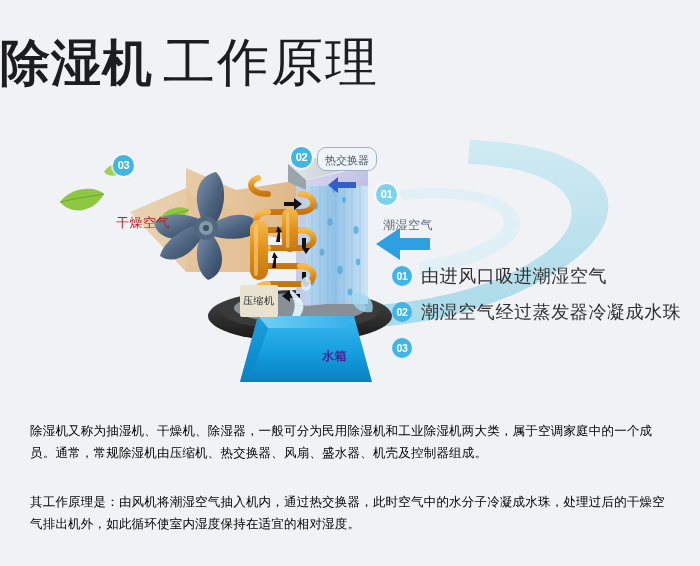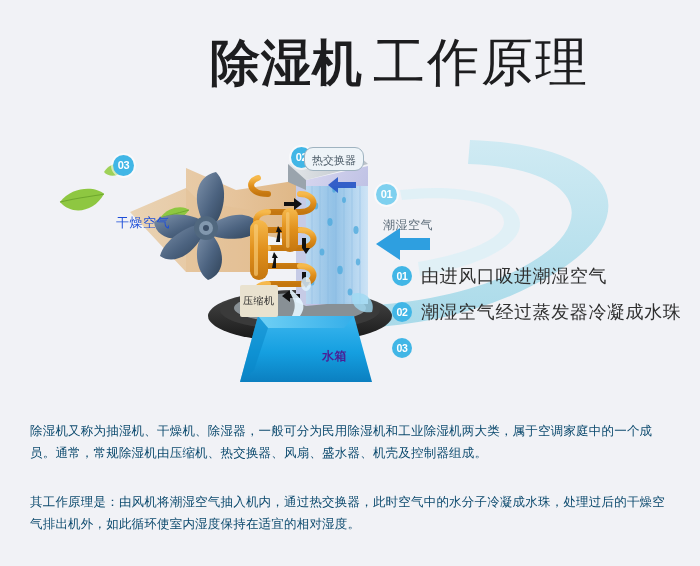--- a/index.html
+++ b/index.html
@@ -15,21 +15,21 @@
     position: relative;
     color: #333;
   }
 
   
   .title-wrap {
     position: absolute;
     top: 28px;
     left: 0;
     width: 589px;
-    text-align: right;
+    text-align: left;
     white-space: nowrap;
   }
   .title-a {
     font-size: 50px;
     font-weight: bold;
     color: #1d1d1f;
     letter-spacing: 1px;
   }
   .title-b {
     font-size: 52px;
@@ -72,21 +72,21 @@
   }
   .badge.pale { background: #7ed0ef; }
 
   
   .dlabel {
     position: absolute;
     font-size: 12px;
     white-space: nowrap;
     letter-spacing: 0.5px;
   }
-  .lbl-dry   { color: #1d4ed8; font-size: 13px; }
+  .lbl-dry   { color: #b91c1c; font-size: 13px; }
   .lbl-humid { color: #5c6b78; font-size: 12px; text-align: right; }
   .lbl-hx    { color: #4a5a66; font-size: 11px; }
   .lbl-comp  { color: #2b2b2b; font-size: 10px; }
   .lbl-tank  { color: #4c1d95; font-size: 12px; font-weight: bold; }
 
   .bubble {
     position: absolute;
     background: #eef4f8;
     border: 1px solid #9fb3c0;
     border-radius: 9px;
@@ -130,21 +130,21 @@
   
   .copy {
     position: absolute;
     left: 30px;
     top: 420px;
     width: 645px;
   }
   .para {
     font-size: 12.5px;
     line-height: 22px;
-    color: #0c4a6e;
+    color: #000000;
     letter-spacing: 0.2px;
     margin: 0;
   }
   .para + .para { margin-top: 27px; }
 </style>
 </head>
 <body>
 
 <div class="title-wrap">
   <span class="title-a">除湿机</span><span class="title-b">工作原理</span>
@@ -306,21 +306,21 @@
 
     <path d="M352 174 C 364 170 376 180 372 192 C 360 194 350 186 352 174 Z" fill="#9fd9f2" opacity="0.8"></path>
 
     <polygon points="330,38 340,38 335,48" fill="#eef4f8" stroke="#9fb3c0" stroke-width="1"></polygon>
   </svg>
 
   <div class="badge" style="left:113px; top:35px;">03</div>
   <div class="dlabel lbl-dry" style="left:116px; top:94px;">干燥空气</div>
 
   <div class="badge" style="left:291px; top:27px;">02</div>
-  <div class="bubble" style="left:304px; top:27px;">
+  <div class="bubble" style="left:317px; top:27px;">
     <span class="lbl-hx">热交换器</span>
   </div>
 
   <div class="badge pale" style="left:376px; top:64px;">01</div>
   <div class="dlabel lbl-humid" style="left:383px; top:97px;">潮湿空气</div>
 
   <div class="dlabel lbl-comp" style="left:240px; top:165px; background:#e9e2cf; padding:9px 3px; border-radius:2px;">压缩机</div>
   <div class="dlabel lbl-tank" style="left:322px; top:228px;">水箱</div>
 </div>
 

